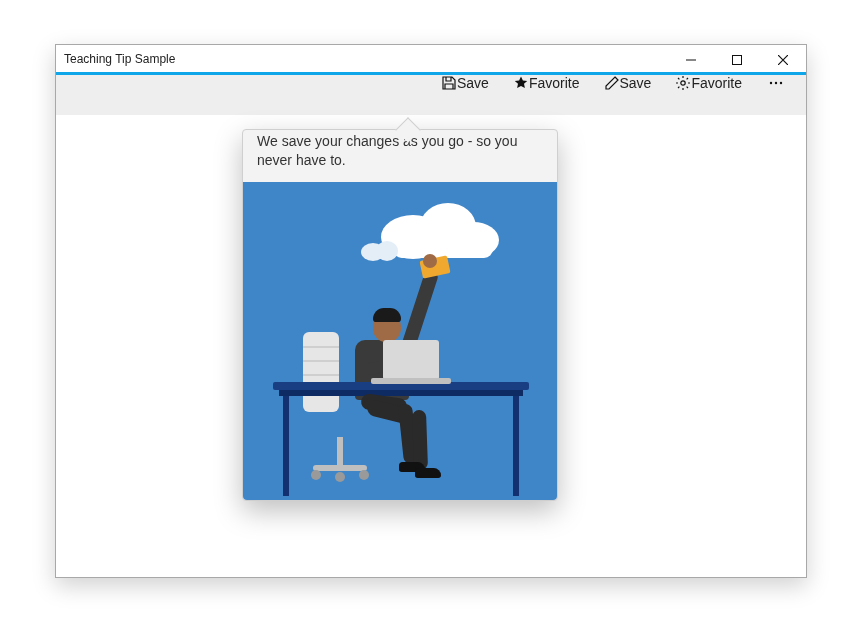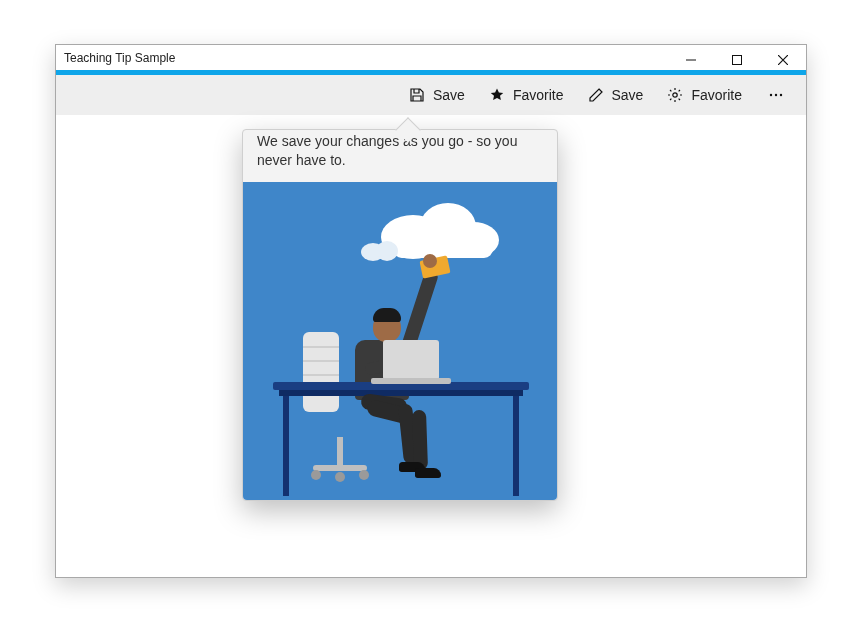--- a/index.html
+++ b/index.html
@@ -24,21 +24,21 @@
     box-shadow: 0 8px 22px rgba(0,0,0,0.18);
     display: flex;
     flex-direction: column;
   }
   .titlebar {
     height: 30px;
     background: #fff;
     display: flex;
     align-items: center;
     padding-left: 8px;
-    border-bottom: 5px solid #0ea5e9;
+    border-bottom: 3px solid #0ea5e9;
     position: relative;
   }
   .titlebar .title {
     font-size: 12px;
     color: #222;
   }
   .win-controls {
     position: absolute;
     right: 0;
     top: 0;
@@ -59,24 +59,23 @@
     background: #eeeeee;
     display: flex;
     align-items: center;
     justify-content: flex-end;
     padding: 0 8px;
     gap: 0;
     position: relative;
   }
   .cmd-btn {
     display: flex;
-    align-items: center;
+    align-items: flex-start;
     height: 40px;
     padding: 0 12px;
-    gap: 8px;
     color: #222;
     cursor: pointer;
   }
   .cmd-btn svg { flex: none; }
   .cmd-label { font-size: 14px; }
   .more-btn { width: 44px; justify-content: center; padding: 0; }
 
   .content {
     flex: 1;
     background: #fff;

